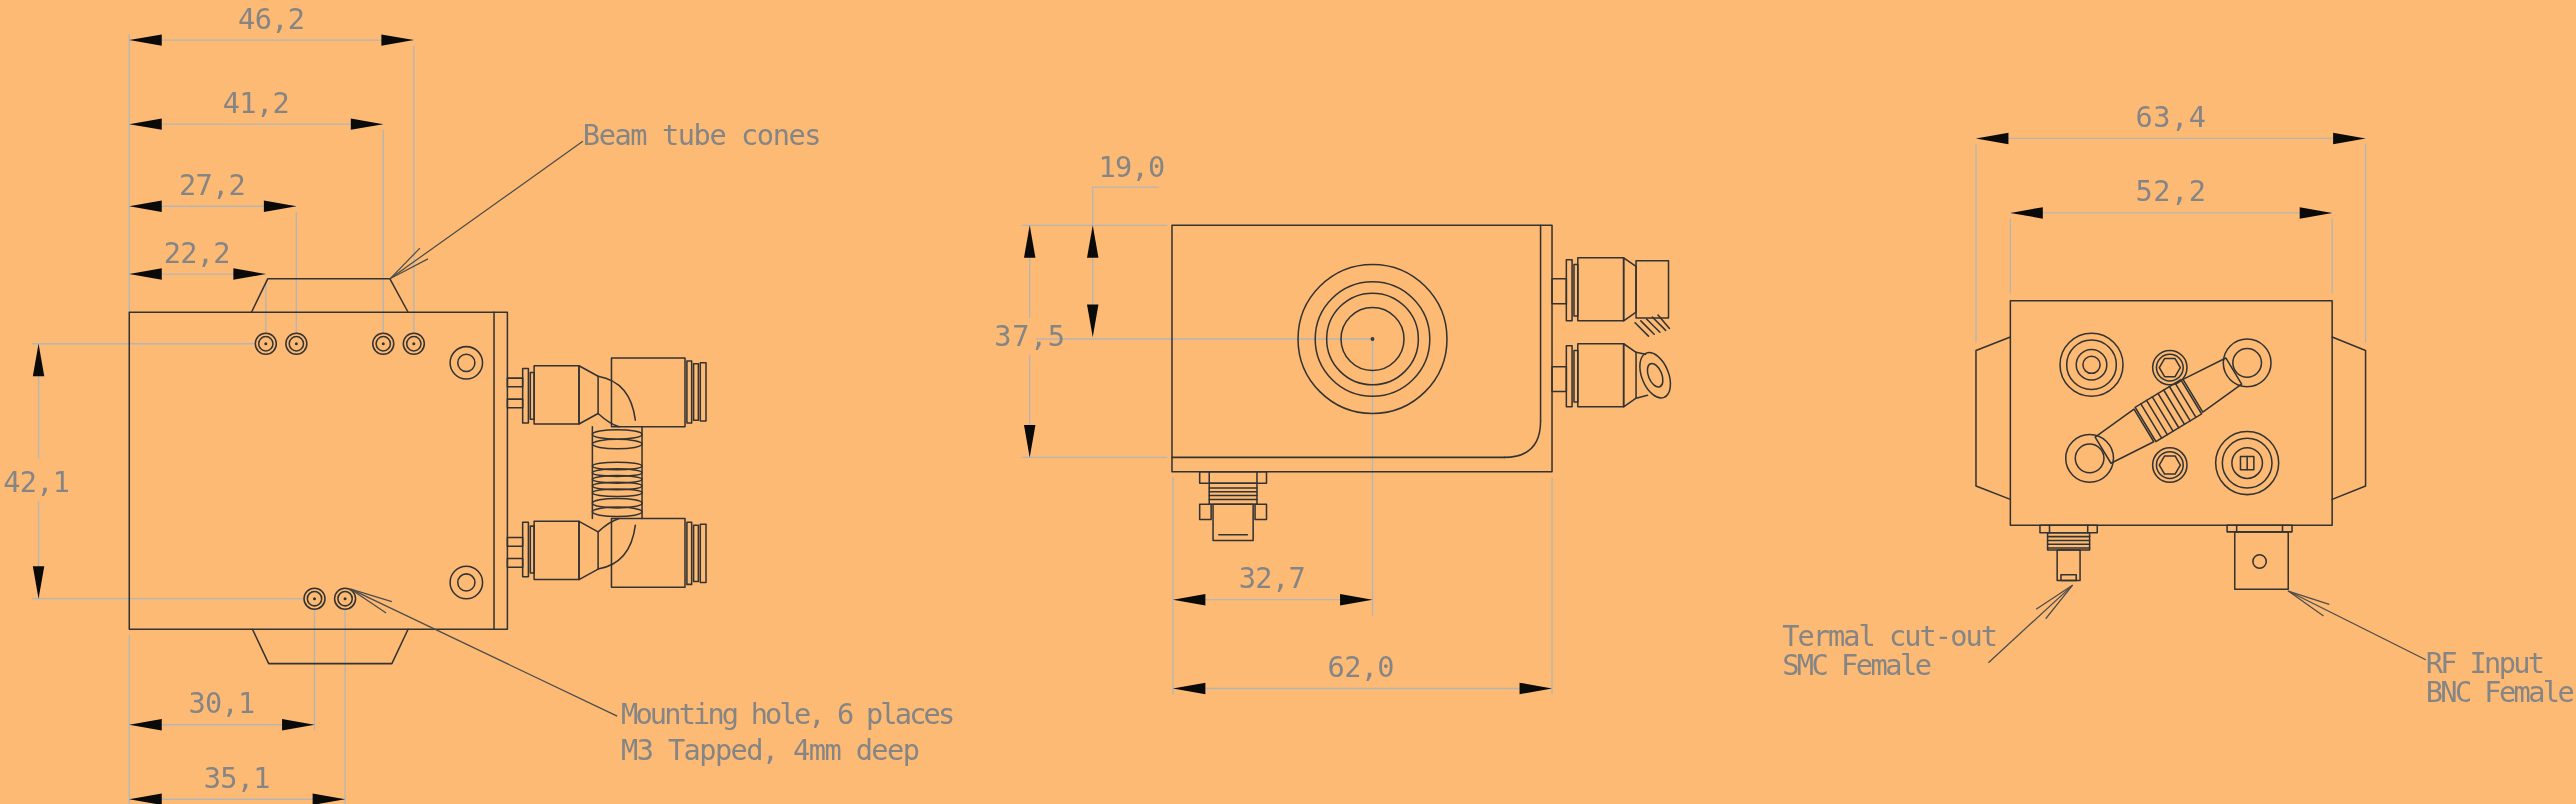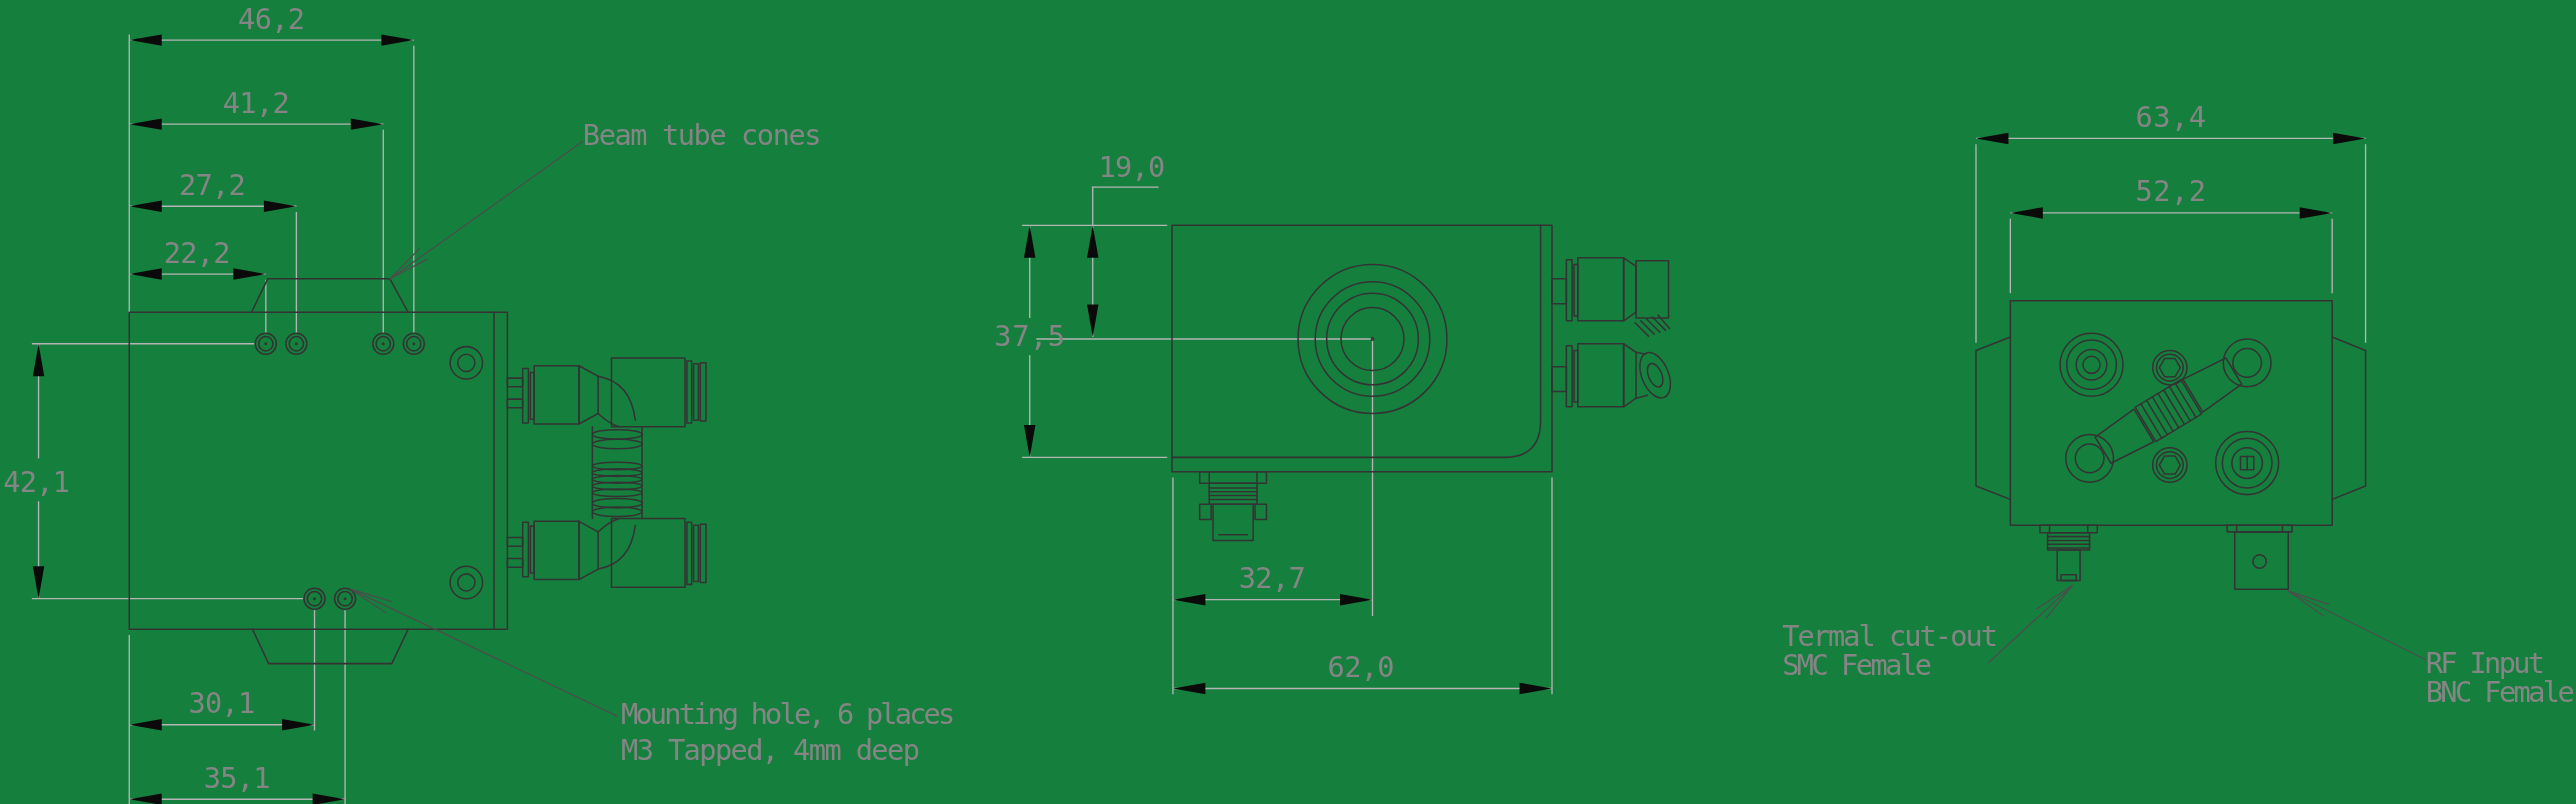--- a/index.html
+++ b/index.html
@@ -1,16 +1,16 @@
 <!DOCTYPE html>
 <html><head>
 <meta charset="utf-8">
 <style>
   html,body{margin:0;padding:0;background:#ffffff;}
-  .page{position:relative;width:2576px;height:804px;background:#15803d;overflow:hidden;}
+  .page{position:relative;width:2576px;height:804px;background:#fdba74;overflow:hidden;}
   svg{display:block;}
   text{font-family:"DejaVu Sans Mono", monospace;font-size:30px;fill:#858585;}
   .part{stroke:#333333;stroke-width:1.6;fill:none;stroke-linejoin:round;stroke-linecap:round;}
   .dim{stroke:#b5b5b5;stroke-width:1.4;fill:none;}
   .arrow{fill:#0a0a0a;stroke:none;}
   .leader{stroke:#4c4c4c;stroke-width:1.3;fill:none;stroke-linejoin:round;}
 </style>
 </head>
 <body>
 

